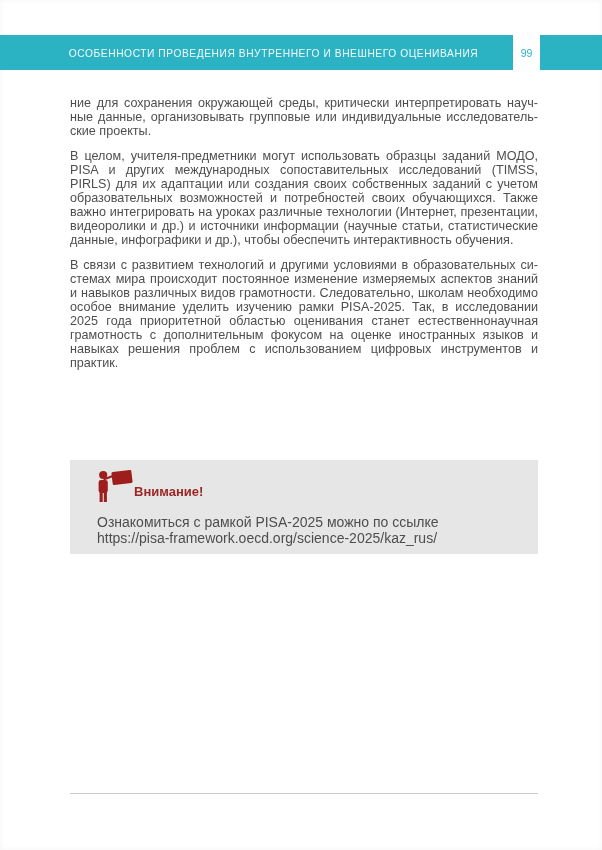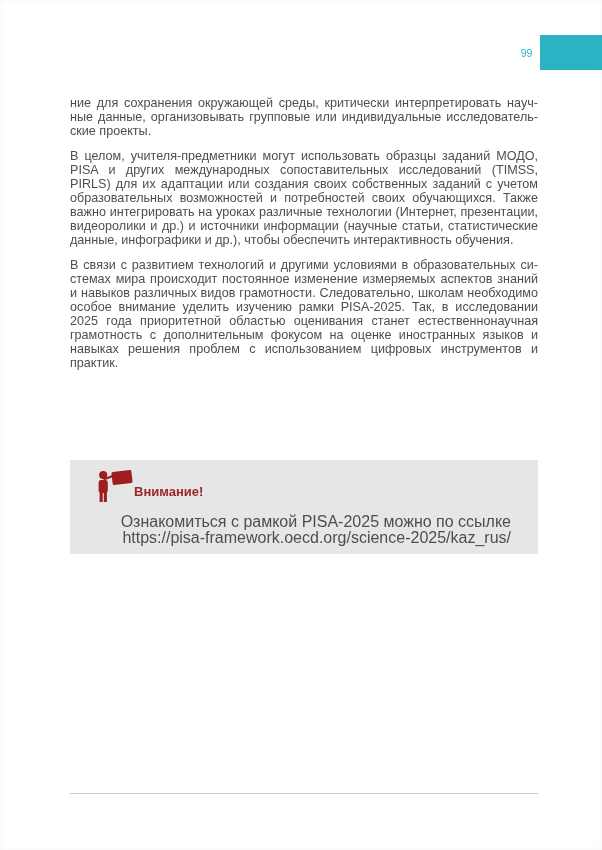--- a/index.html
+++ b/index.html
@@ -62,35 +62,38 @@
     position:absolute;left:25px;top:10px;
     width:38px;height:44px;
   }
   .notice-title{
     position:absolute;left:64px;top:24px;
     color:#9c2626;font-size:13px;font-weight:700;
   }
   .notice-text{
     position:absolute;left:27px;top:54px;
     width:414px;
-    color:#4e4e50;font-size:16px;line-height:16.4px;
-    overflow-wrap:break-word;word-break:break-word;text-align:right;
+    color:#4e4e50;font-size:14px;line-height:16.4px;
+    overflow-wrap:break-word;word-break:break-word;
   }
   
   .footer-rule{
     position:absolute;left:70px;top:793px;
     width:468px;height:1px;
     background:#c9c9c9;
   }
 </style>
 </head>
 <body>
 
 <div class="page">
 
+  <div class="header-bar">
+    <span class="header-title">ОСОБЕННОСТИ ПРОВЕДЕНИЯ ВНУТРЕННЕГО И ВНЕШНЕГО ОЦЕНИВАНИЯ</span>
+  </div>
   <div class="page-number">99</div>
   <div class="header-accent"></div>
 
   <div class="content">
     <p>ние для сохранения окружающей среды, критически интерпретировать науч­ные данные, организовывать групповые или индивидуальные исследователь­ские проекты.</p>
     <p>В целом, учителя-предметники могут использовать образцы заданий МОДО, PISA и других международных сопоставительных исследований (TIMSS, PIRLS) для их адаптации или создания своих собственных заданий с учетом образова­тельных возможностей и потребностей своих обучающихся. Также важно инте­грировать на уроках различные технологии (Интернет, презентации, видеоро­лики и др.) и источники информации (научные статьи, статистические данные, инфографики и др.), чтобы обеспечить интерактивность обучения.</p>
     <p>В связи с развитием технологий и другими условиями в образовательных си­стемах мира происходит постоянное изменение измеряемых аспектов знаний и навыков различных видов грамотности. Следовательно, школам необходимо особое внимание уделить изучению рамки PISA-2025. Так, в исследовании 2025 года приоритетной областью оценивания станет естественнонаучная грамот­ность с дополнительным фокусом на оценке иностранных языков и навыках ре­шения проблем с использованием цифровых инструментов и практик.</p>
   </div>
 
   <div class="notice">

